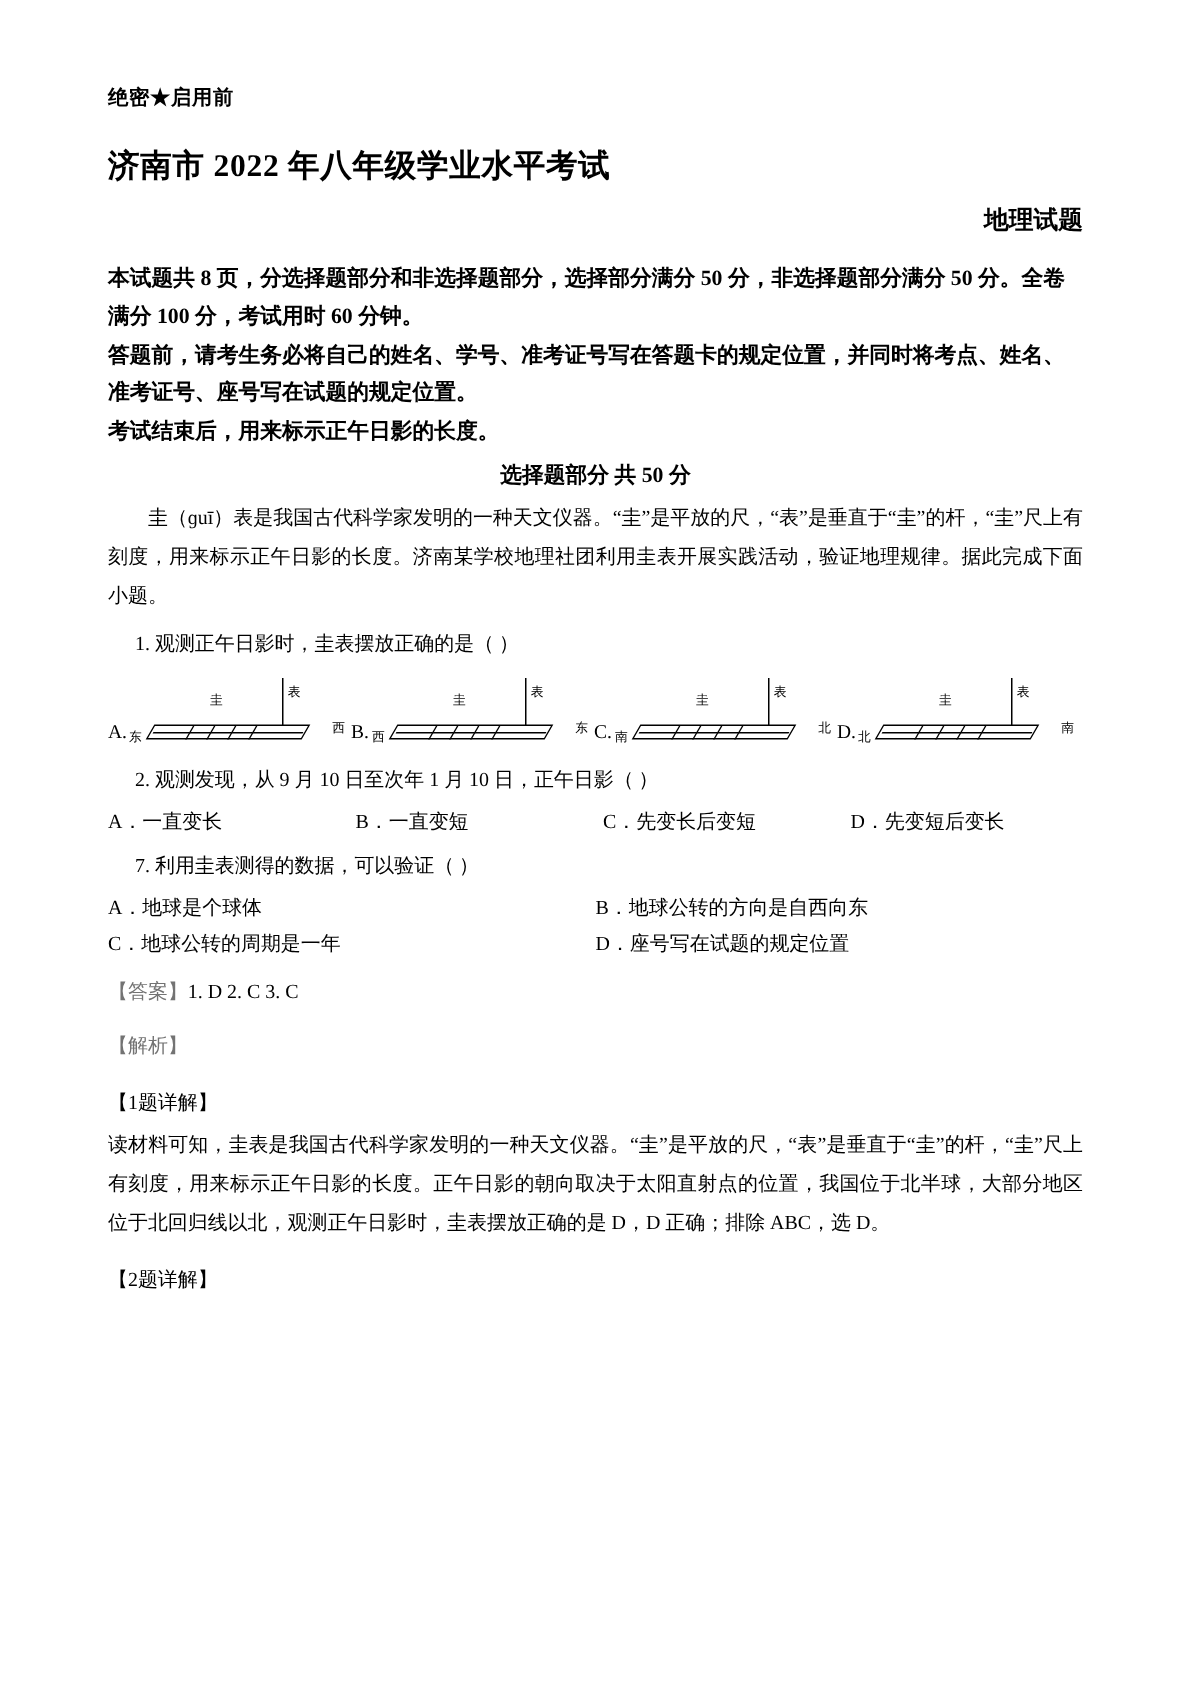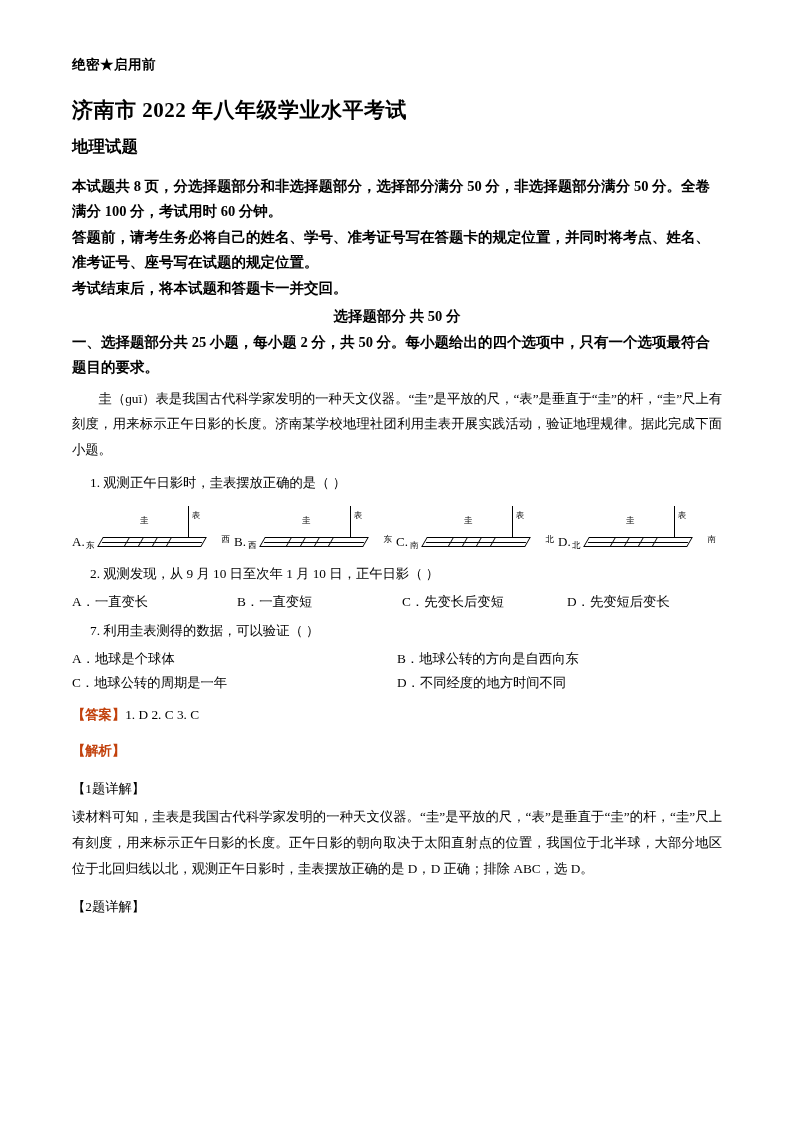--- a/index.html
+++ b/index.html
@@ -35,21 +35,21 @@
     margin-bottom: 22px;
   }
   .title-main {
     text-align: left;
     font-size: 21px;
     font-weight: bold;
     letter-spacing: 0.5px;
     margin-bottom: 12px;
   }
   .title-sub {
-    text-align: left;
+    text-align: right;
     font-size: 16.5px;
     font-weight: bold;
     margin-bottom: 16px;
   }
   .bold-para {
     font-size: 14.5px;
     font-weight: bold;
     line-height: 1.72;
     text-align: justify;
     margin: 0 12px 1px 0;
@@ -169,22 +169,22 @@
     right: -2px;
     top: 30px;
     font-size: 8.5px;
   }
   .answer-line {
     font-size: 13.3px;
     line-height: 1.95;
     margin: 10px 0 0 0;
   }
   .tag-blue {
-    color: #c2410c;
-    font-weight: bold;
+    color: #737373;
+    font-weight: normal;
   }
   .detail-head {
     font-size: 13.3px;
     line-height: 1.95;
     margin: 12px 0 2px 0;
   }
   .detail-body {
     font-size: 13.3px;
     line-height: 1.95;
     text-align: justify;
@@ -197,24 +197,23 @@
 <div class="page">
   <div class="content">
 
     <div class="secret-line">绝密★启用前</div>
 
     <div class="title-main">济南市 2022 年八年级学业水平考试</div>
     <div class="title-sub">地理试题</div>
 
     <div class="bold-para">本试题共 8 页，分选择题部分和非选择题部分，选择部分满分 50 分，非选择题部分满分 50 分。全卷满分 100 分，考试用时 60 分钟。</div>
     <div class="bold-para">答题前，请考生务必将自己的姓名、学号、准考证号写在答题卡的规定位置，并同时将考点、姓名、准考证号、座号写在试题的规定位置。</div>
-    <div class="bold-para">考试结束后，将本试题和答题卡一并交回。</div>
+    <div class="bold-para">考试结束后，用来标示正午日影的长度。</div>
 
     <div class="section-center">选择题部分 共 50 分</div>
-    <div class="bold-para indent-head">一、选择题部分共 25 小题，每小题 2 分，共 50 分。每小题给出的四个选项中，只有一个选项最符合题目的要求。</div>
 
     <div class="normal-para indent2" style="margin-top:6px;">圭（ɡuī）表是我国古代科学家发明的一种天文仪器。“圭”是平放的尺，“表”是垂直于“圭”的杆，“圭”尺上有刻度，用来标示正午日影的长度。济南某学校地理社团利用圭表开展实践活动，验证地理规律。据此完成下面小题。</div>
 
     <div class="q-line">1. 观测正午日影时，圭表摆放正确的是（      ）</div>
 
     <div class="fig-row">
 
       <div class="fig-item">
         <div class="fig-label">A.</div>
         <div class="sundial">
@@ -293,21 +292,21 @@
       <div class="opt">D．先变短后变长</div>
     </div>
 
     <div class="q-line">7. 利用圭表测得的数据，可以验证（      ）</div>
     <div class="opts-row opts-2">
       <div class="opt">A．地球是个球体</div>
       <div class="opt">B．地球公转的方向是自西向东</div>
     </div>
     <div class="opts-row opts-2">
       <div class="opt">C．地球公转的周期是一年</div>
-      <div class="opt">D．不同经度的地方时间不同</div>
+      <div class="opt">D．座号写在试题的规定位置</div>
     </div>
 
     <div class="answer-line">
       <span class="tag-blue">【答案】</span><span>1. D        2. C        3. C</span>
     </div>
 
     <div class="answer-line">
       <span class="tag-blue">【解析】</span>
     </div>
 

